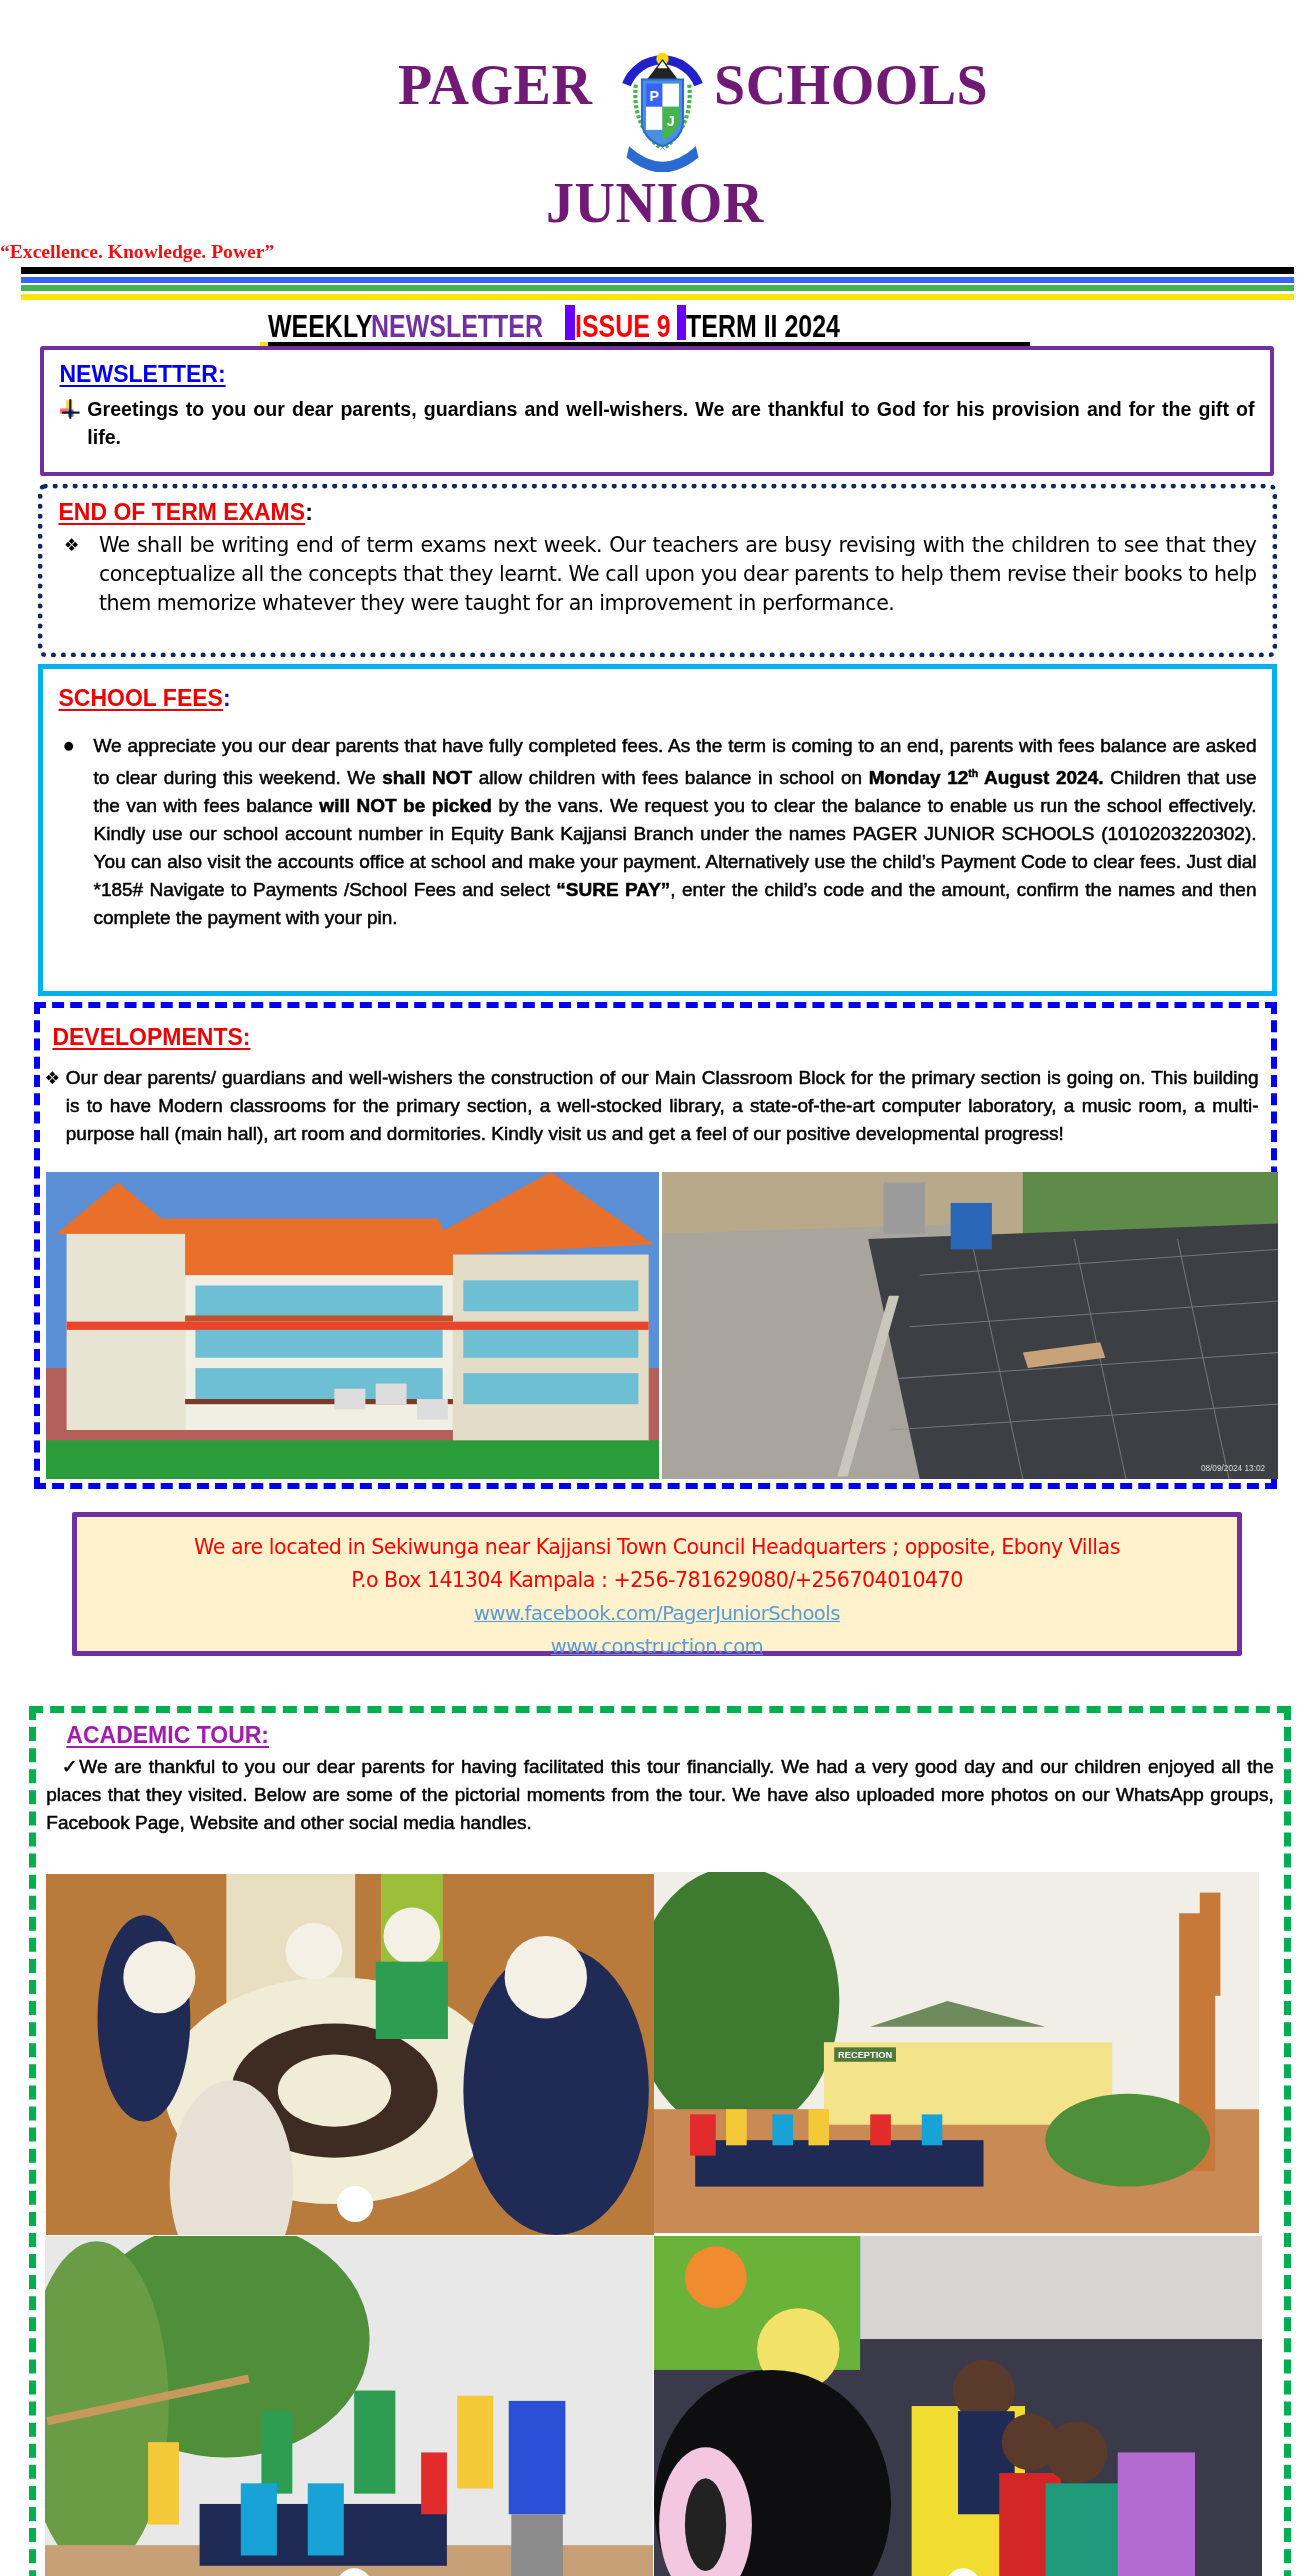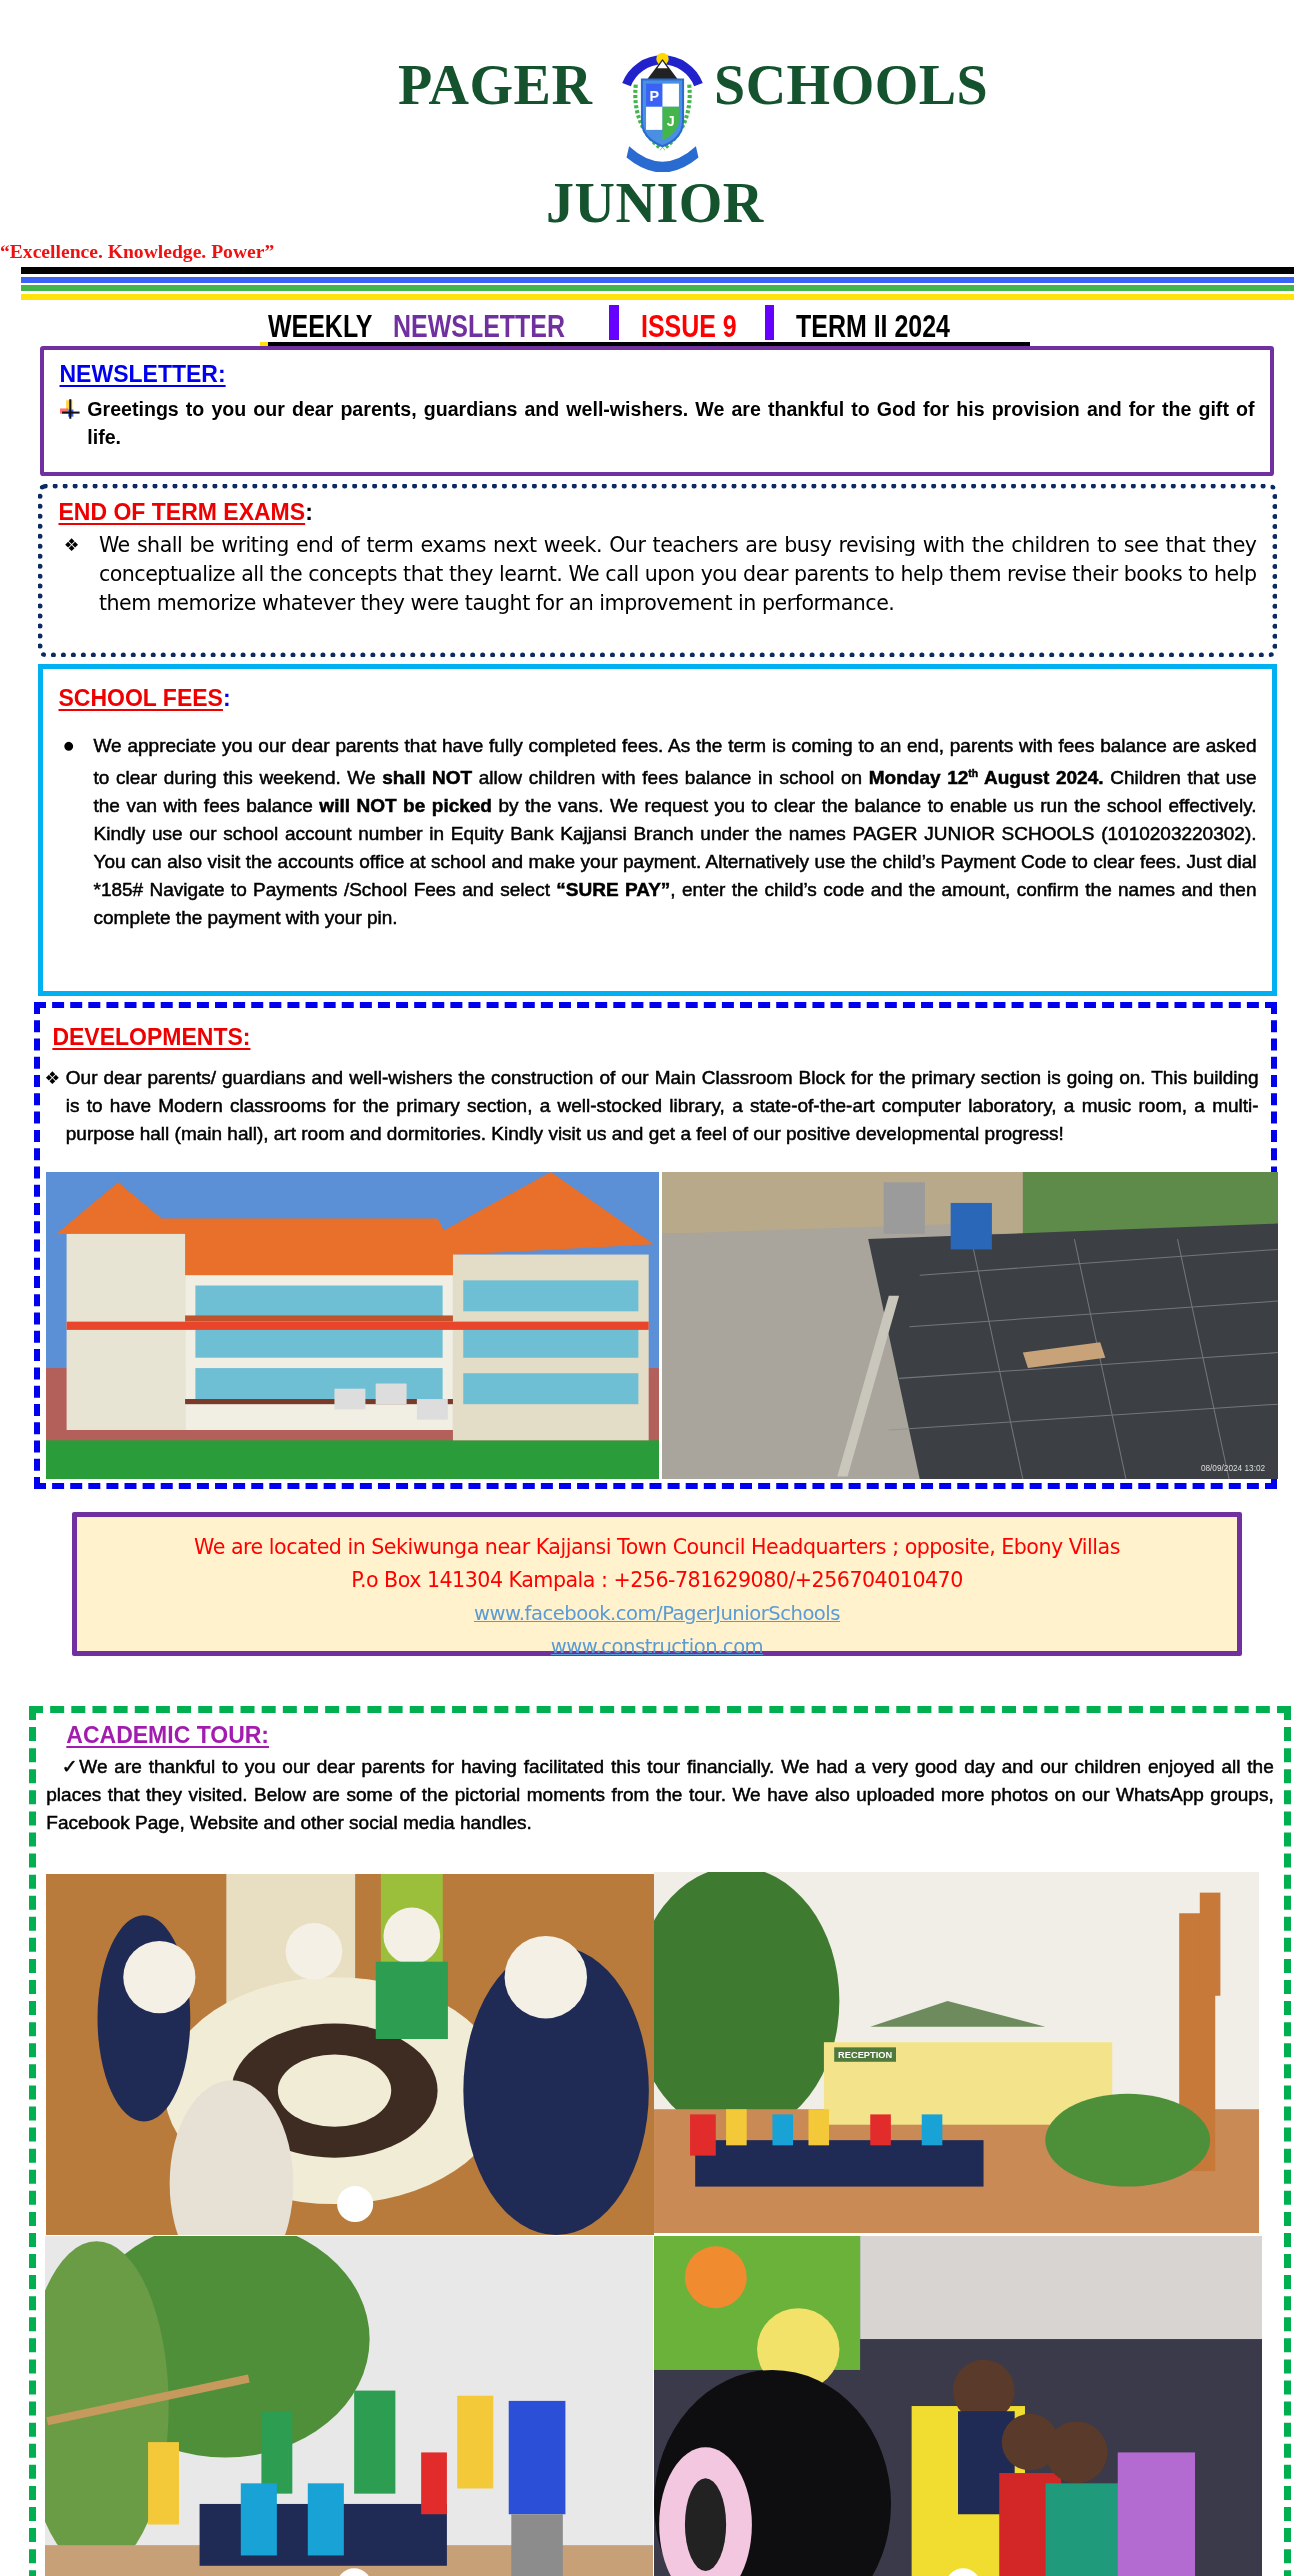--- a/index.html
+++ b/index.html
@@ -2,40 +2,40 @@
 <html style="font-size:8.2px"><head>
   <meta charset="utf-8">
   <style>
     * { box-sizing: border-box; margin: 0; padding: 0; }
     html, body { width: 1314px; height: 3400px; background: #ffffff; overflow: hidden; }
     body { position: relative; font-family: "Liberation Sans", sans-serif; color: #000; }
 
     
     .brand-word {
       position: absolute; font-family: "Liberation Serif", serif; font-weight: bold;
-      color: #14532d; font-size: 56px; line-height: 1; letter-spacing: 0.5px;
+      color: #701a75; font-size: 56px; line-height: 1; letter-spacing: 0.5px;
     }
     #brand-pager { left: 398px; top: 57px; }
     #brand-schools { left: 714px; top: 57px; }
     #brand-junior { left: 546px; top: 175px; }
     #motto {
       position: absolute; left: 0; width: 1314px; top: 241px; 
       font-family: "Liberation Serif", serif; font-weight: bold; color: #ee1111; font-size: 19.6px;
     }
     .logo { position: absolute; left: 611px; top: 23px; width: 103px; height: 149px; }
 
     .stripe { position: absolute; left: 20.6px; width: 1273px; height: 6.2px; }
     #stripe-black { top: 267px; background: #000; height: 7.2px; }
     #stripe-blue { top: 277px; background: #3a63f6; }
     #stripe-green { top: 285px; background: #44b54a; }
     #stripe-yellow { top: 294px; background: #ffe30a; }
 
     
     #title-row {
-      position: absolute; left: 268px; top: 301px; height: 41px; display: flex; align-items: flex-end; gap: 22px;
+      position: absolute; left: 268px; top: 301px; height: 41px; display: flex; align-items: flex-end; gap: 0;
       font-family: "Liberation Sans", sans-serif; font-weight: bold; font-size: 32px; line-height: 1;
       transform-origin: left bottom;
     }
     #title-row span { display: inline-block; transform: scaleX(0.78); transform-origin: left bottom; }
     .tbar { display: inline-block; width: 9.3px; height: 35px; background: #6600ff; margin-bottom: 2.1px; }
     #title-underline { position: absolute; left: 268px; top: 342px; width: 762px; height: 6.2px; background: #000; }
     #title-underline-y { position: absolute; left: 260px; top: 342px; width: 7.7px; height: 6.2px; background: #ffe30a; }
 
     
     .box { position: absolute; background: #fff; }

